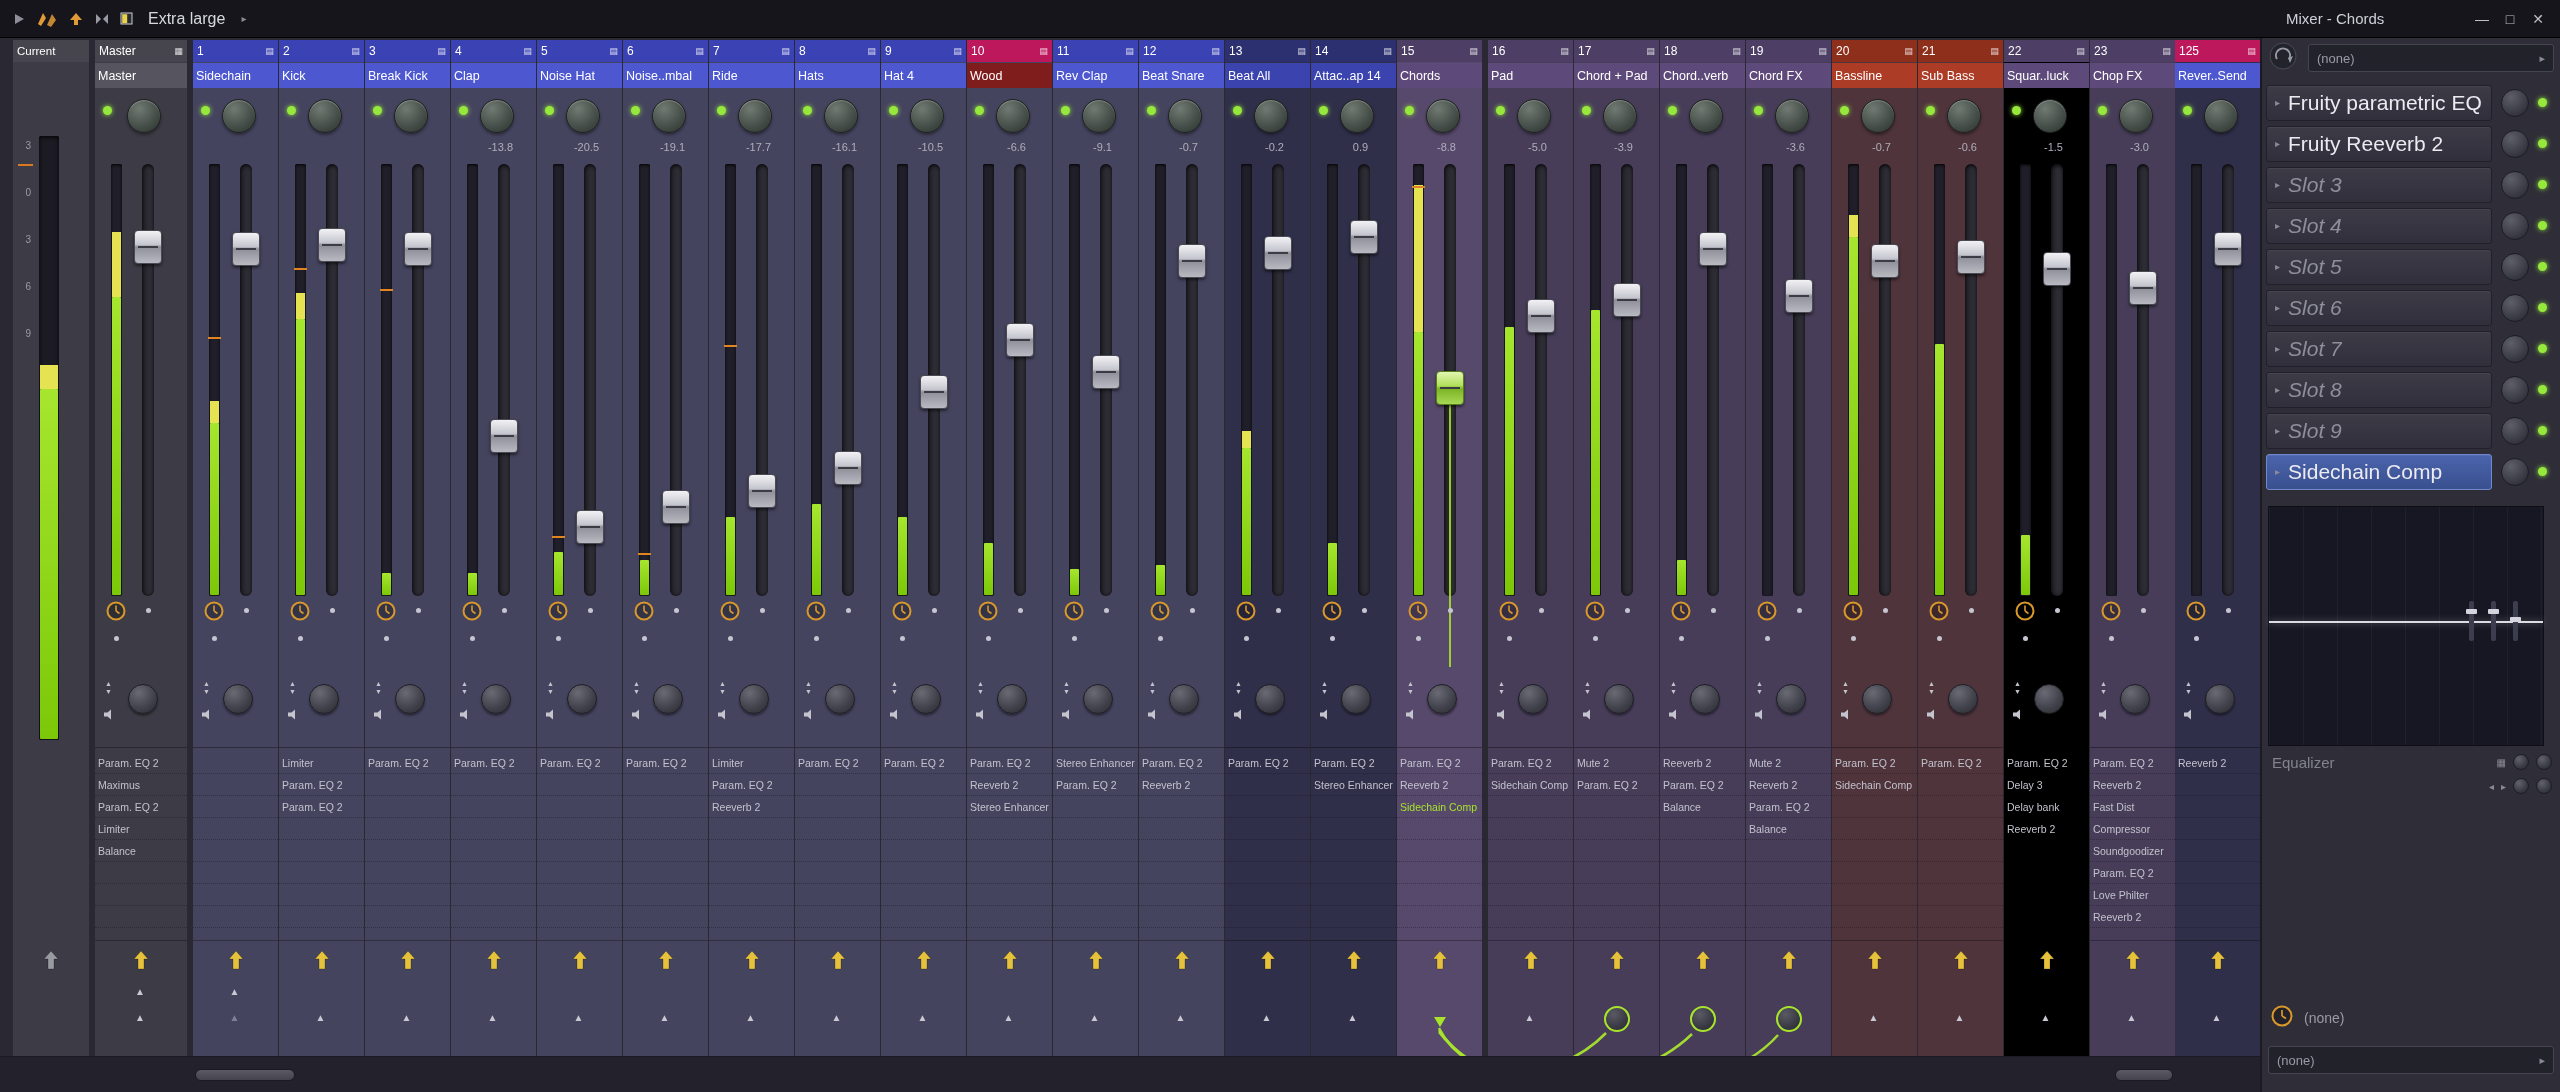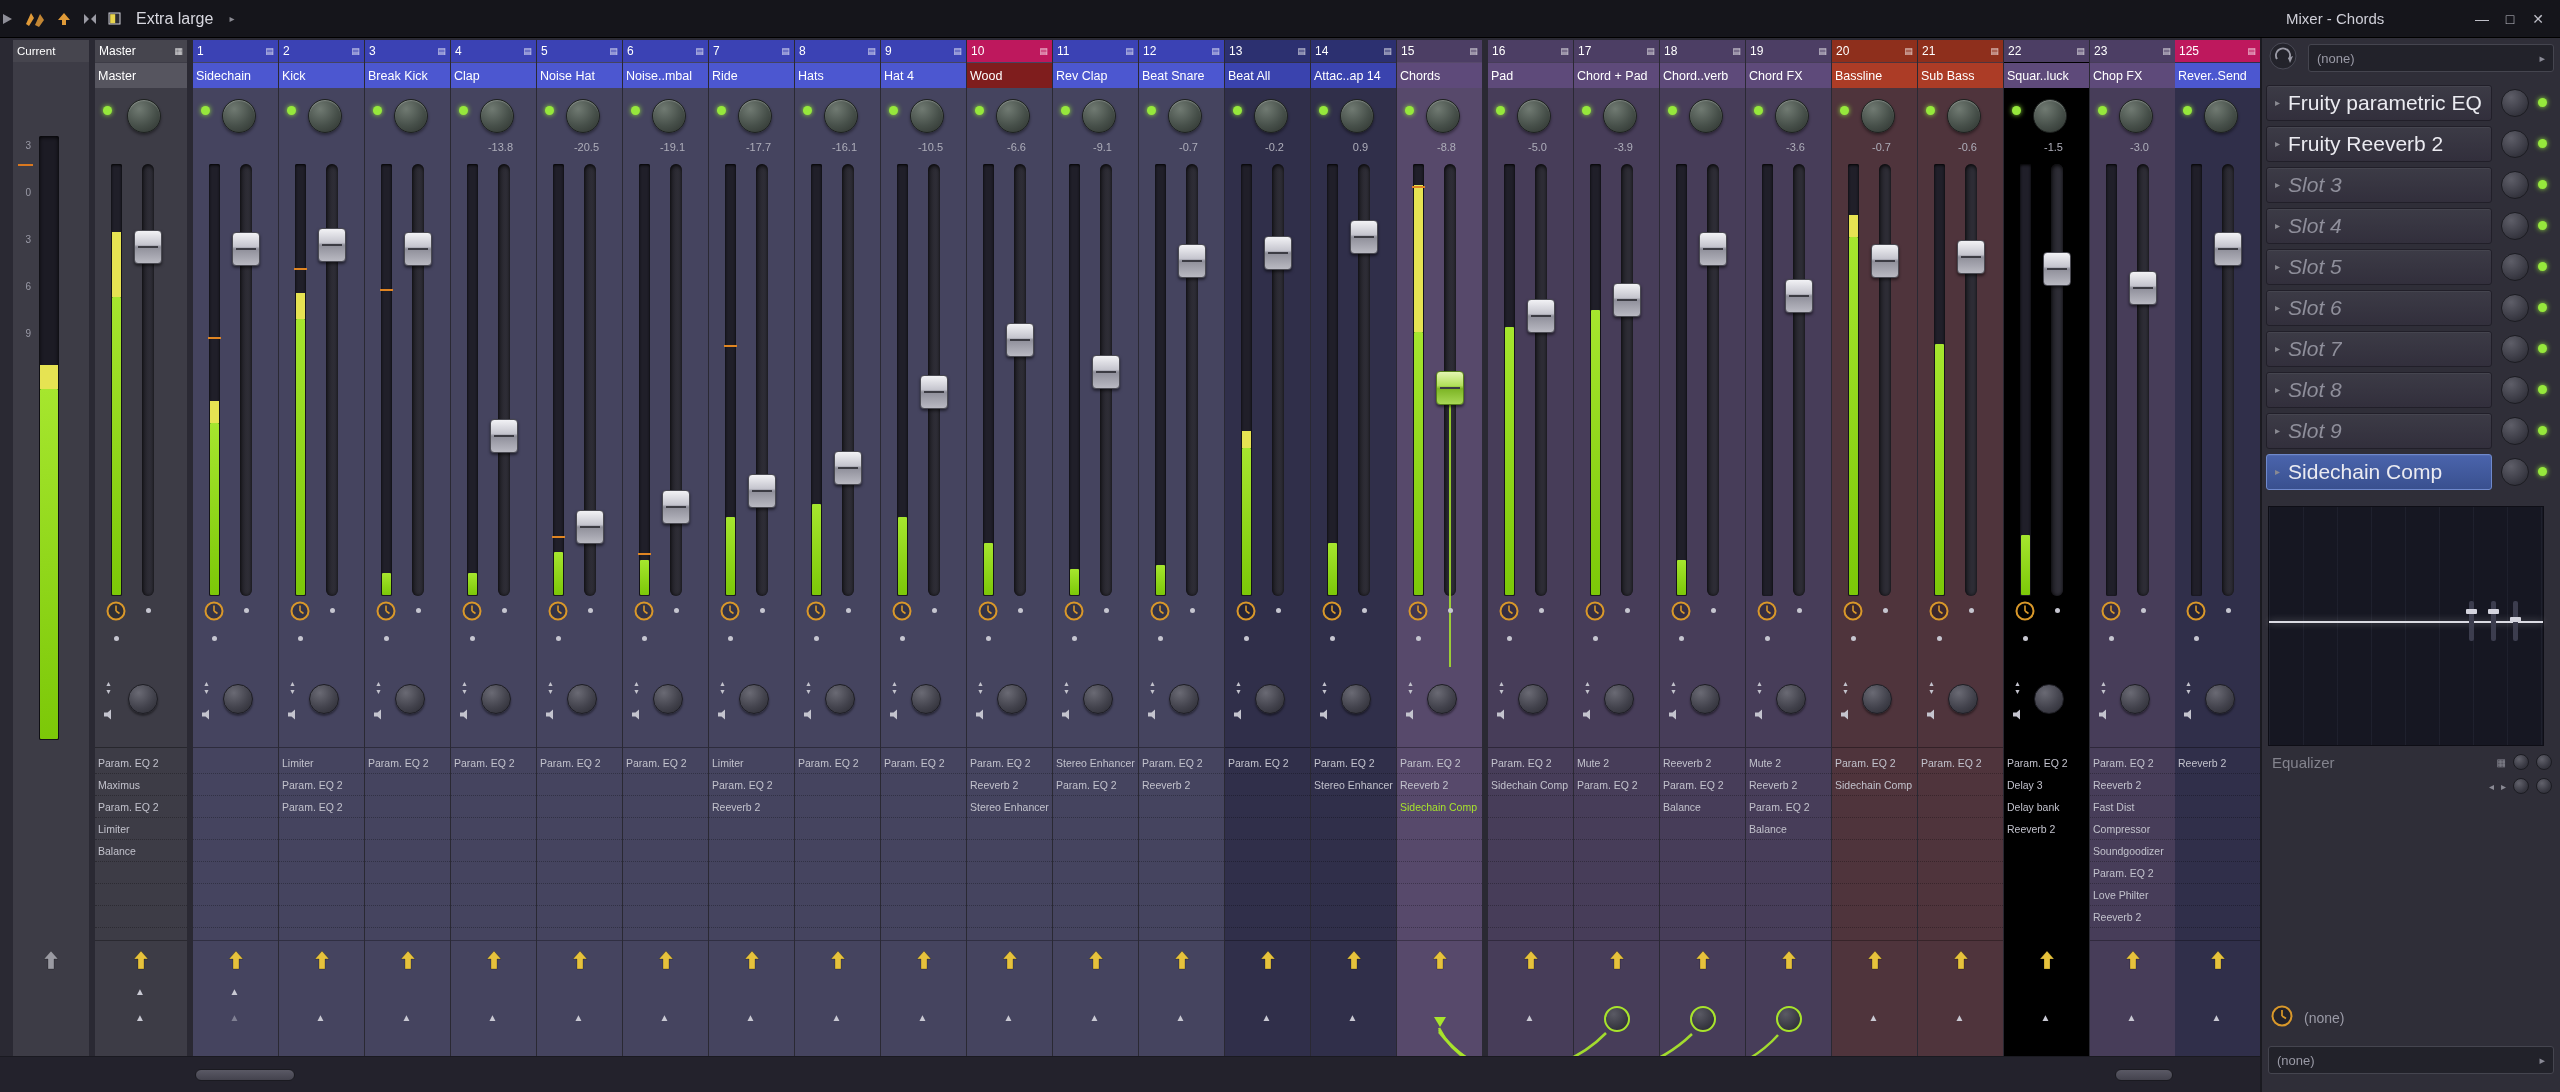--- a/index.html
+++ b/index.html
@@ -5,21 +5,21 @@
   :root{
     --accent:#A8E42C; --led:#96E83C; --mgreen:#A6E62E; --myellow:#E6E352; --clock:#D9982A;
   }
   *{box-sizing:border-box;margin:0;padding:0}
   html,body{width:2560px;height:1092px;overflow:hidden;background:#222;
     font-family:"Liberation Sans",sans-serif;-webkit-user-select:none;user-select:none}
   .app{width:2560px;height:1092px;display:flex;flex-direction:column;background:#34333D}
 
   
   .titlebar{height:38px;background:#15151B;border-bottom:1px solid #000;display:flex;align-items:center;color:#C8C8CF;flex:0 0 auto}
-  .tb-left{display:flex;align-items:center;gap:10px;}
+  .tb-left{display:flex;align-items:center;gap:10px;padding-left:12px}
   .tb-icon{display:flex;align-items:center}
   .preset-label{font-size:16px;color:#D8D8E0;margin-left:4px}
   .preset-arrow{font-size:10px;color:#8A8A92;margin-left:6px}
   .tb-right{width:300px;margin-left:auto;display:flex;align-items:center;padding-left:26px}
   .win-title{font-size:15px;color:#CFCFD8;white-space:nowrap}
   .win-btns{margin-left:auto;display:flex;gap:4px;padding-right:10px}
   .win-btn{width:24px;text-align:center;font-size:14px;color:#BFBFC8;cursor:default}
 
   
   .main{display:flex;height:1054px}

